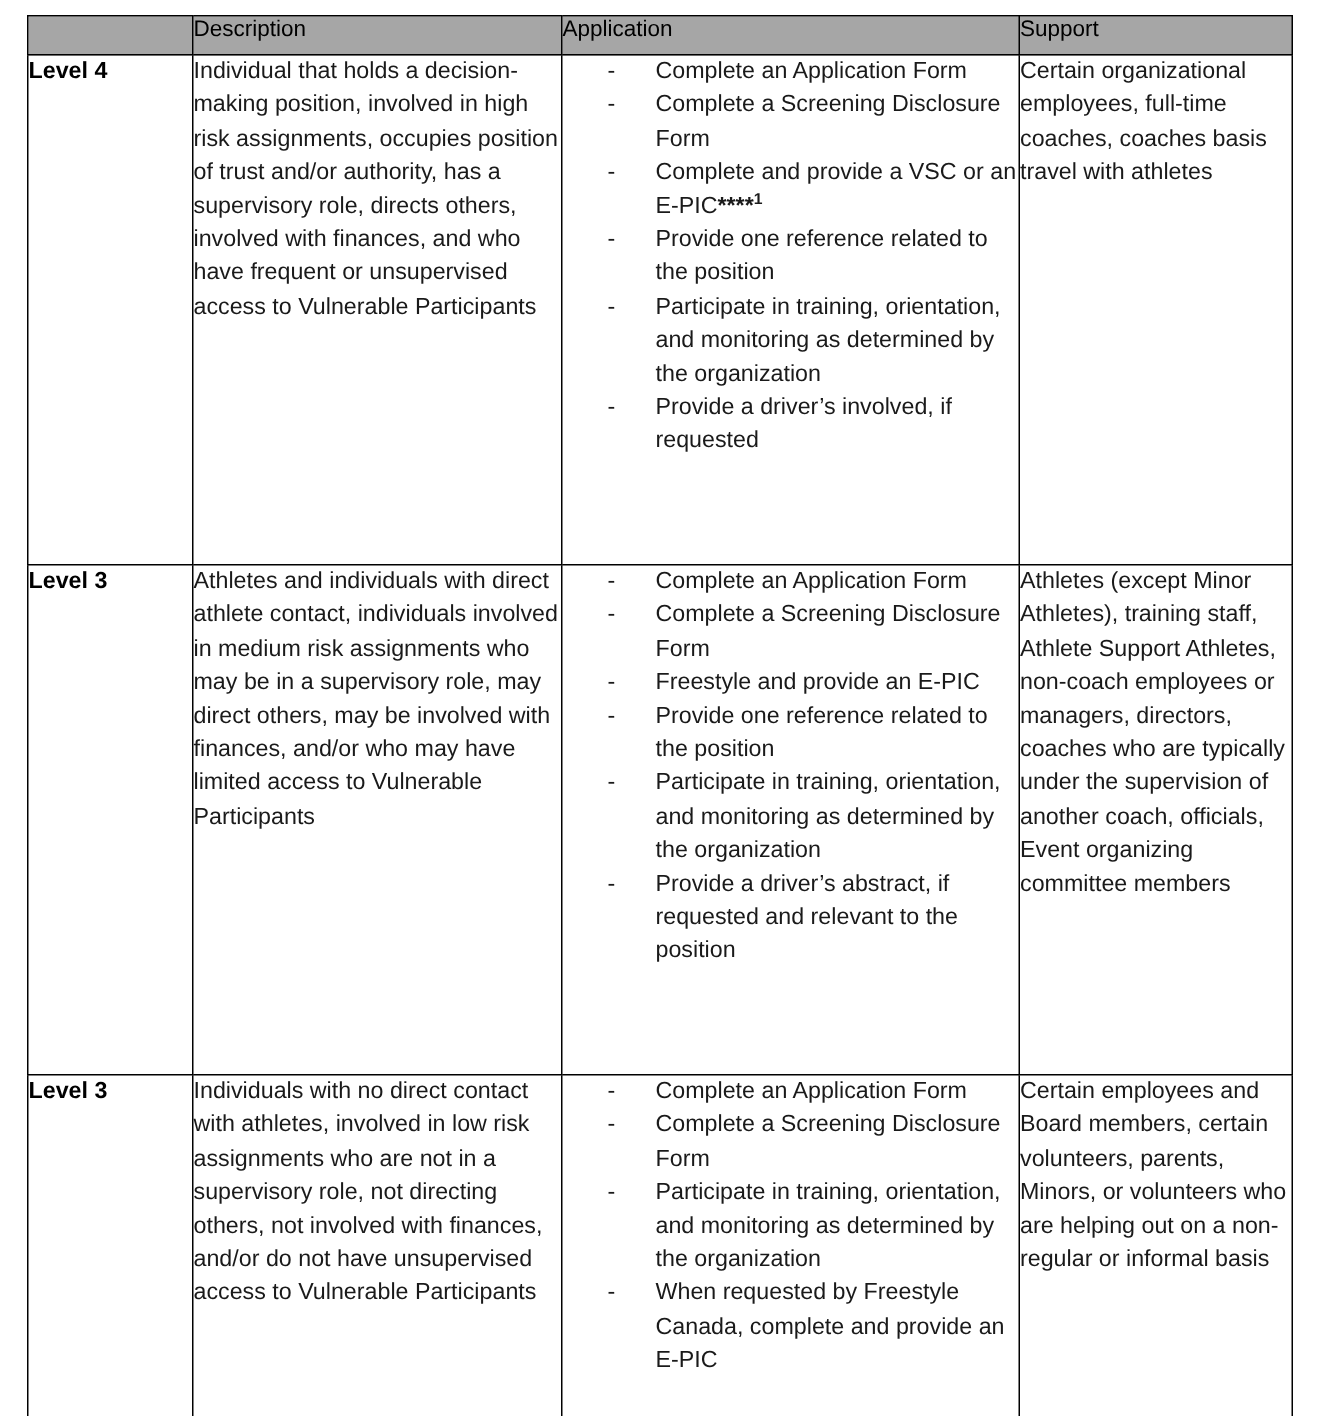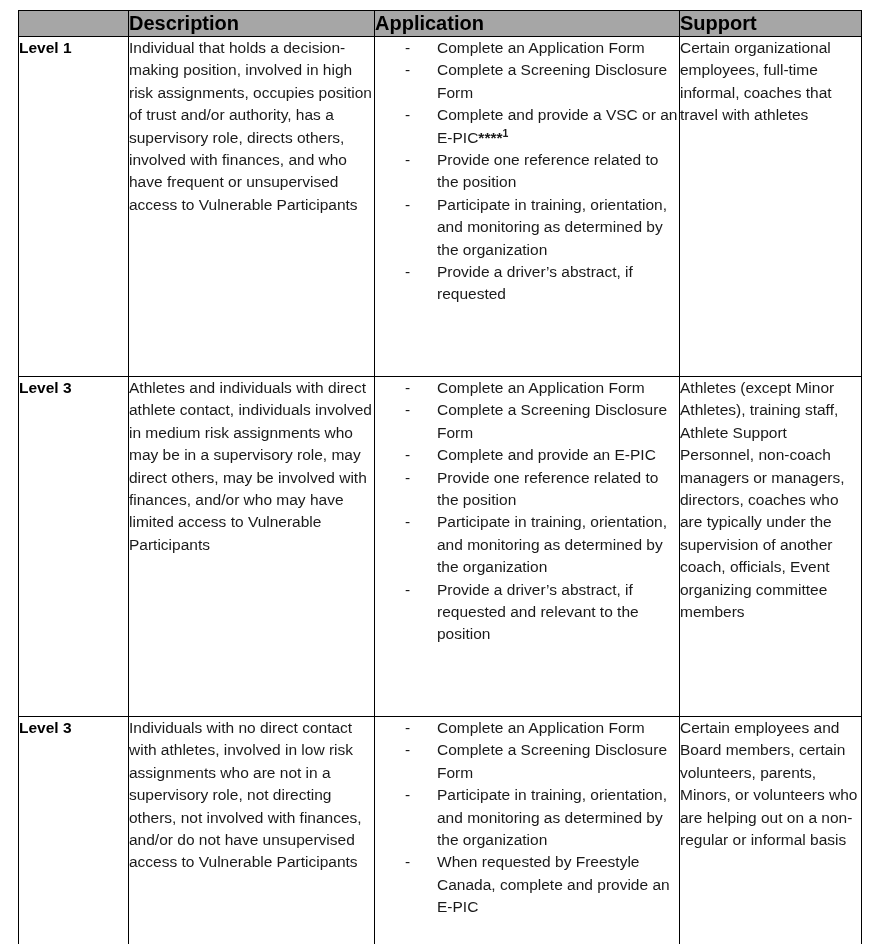--- a/index.html
+++ b/index.html
@@ -34,22 +34,22 @@
   
   .col-level       { width: 110px; }
   .col-description { width: 246px; }
   .col-requirements{ width: 305px; }
   .col-examples    { width: 182px; }
 
   
   thead th {
     background: #a6a6a6;
     height: 26px;
-    font-size: 20px;
-    font-weight: bold;
+    font-size: 15px;
+    font-weight: normal;
     color: #000000;
     text-align: left;
     padding: 2px 0 2px 7px;
     line-height: 1.2;
   }
 
   
   tbody td {
     font-size: 15.5px;
     color: #1a1a1a;
@@ -114,48 +114,48 @@
   <thead>
     <tr>
       <th></th>
       <th>Description</th>
       <th>Application</th>
       <th>Support</th>
     </tr>
   </thead>
   <tbody>
     <tr class="row-level-1">
-      <td class="cell-level">Level 1</td>
+      <td class="cell-level">Level 4</td>
       <td class="cell-text">Individual that holds a decision-making position, involved in high risk assignments, occupies position of trust and/or authority, has a supervisory role, directs others, involved with finances, and who have frequent or unsupervised access to Vulnerable Participants</td>
       <td class="cell-text">
         <ul class="req-list">
             <li><span class="dash">-</span><span>Complete an Application Form</span></li>
             <li><span class="dash">-</span><span>Complete a Screening Disclosure Form</span></li>
             <li><span class="dash">-</span><span>Complete and provide a VSC or an E-PIC</span><span class="asterisks">****</span><sup class="footnote-marker">1</sup></li>
             <li><span class="dash">-</span><span>Provide one reference related to the position</span></li>
             <li><span class="dash">-</span><span>Participate in training, orientation, and monitoring as determined by the organization</span></li>
-            <li><span class="dash">-</span><span>Provide a driver’s abstract, if requested</span></li>
+            <li><span class="dash">-</span><span>Provide a driver’s involved, if requested</span></li>
           </ul>
       </td>
-      <td class="cell-text">Certain organizational employees, full-time informal, coaches that travel with athletes</td>
+      <td class="cell-text">Certain organizational employees, full-time coaches, coaches basis travel with athletes</td>
     </tr>
     <tr class="row-level-2">
       <td class="cell-level">Level 3</td>
       <td class="cell-text">Athletes and individuals with direct athlete contact, individuals involved in medium risk assignments who may be in a supervisory role, may direct others, may be involved with finances, and/or who may have limited access to Vulnerable Participants</td>
       <td class="cell-text">
         <ul class="req-list">
             <li><span class="dash">-</span><span>Complete an Application Form</span></li>
             <li><span class="dash">-</span><span>Complete a Screening Disclosure Form</span></li>
-            <li><span class="dash">-</span><span>Complete and provide an E-PIC</span></li>
+            <li><span class="dash">-</span><span>Freestyle and provide an E-PIC</span></li>
             <li><span class="dash">-</span><span>Provide one reference related to the position</span></li>
             <li><span class="dash">-</span><span>Participate in training, orientation, and monitoring as determined by the organization</span></li>
             <li><span class="dash">-</span><span>Provide a driver’s abstract, if requested and relevant to the position</span></li>
           </ul>
       </td>
-      <td class="cell-text">Athletes (except Minor Athletes), training staff, Athlete Support Personnel, non-coach managers or managers, directors, coaches who are typically under the supervision of another coach, officials, Event organizing committee members</td>
+      <td class="cell-text">Athletes (except Minor Athletes), training staff, Athlete Support Athletes, non-coach employees or managers, directors, coaches who are typically under the supervision of another coach, officials, Event organizing committee members</td>
     </tr>
     <tr class="row-level-3">
       <td class="cell-level">Level 3</td>
       <td class="cell-text">Individuals with no direct contact with athletes, involved in low risk assignments who are not in a supervisory role, not directing others, not involved with finances, and/or do not have unsupervised access to Vulnerable Participants</td>
       <td class="cell-text">
         <ul class="req-list">
             <li><span class="dash">-</span><span>Complete an Application Form</span></li>
             <li><span class="dash">-</span><span>Complete a Screening Disclosure Form</span></li>
             <li><span class="dash">-</span><span>Participate in training, orientation, and monitoring as determined by the organization</span></li>
             <li><span class="dash">-</span><span>When requested by Freestyle Canada, complete and provide an E-PIC</span></li>

